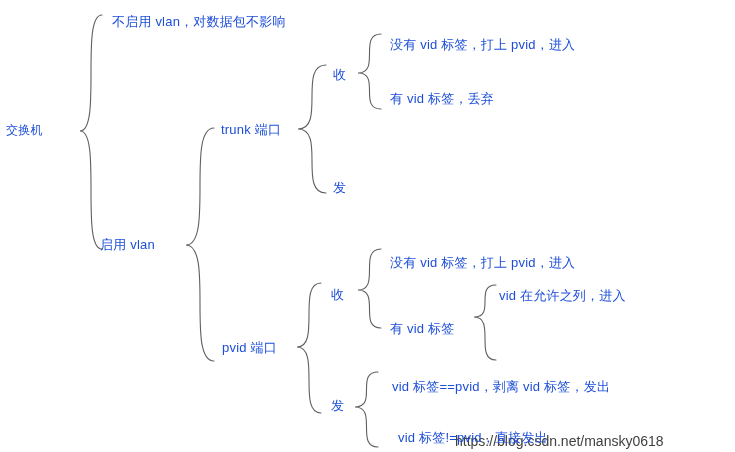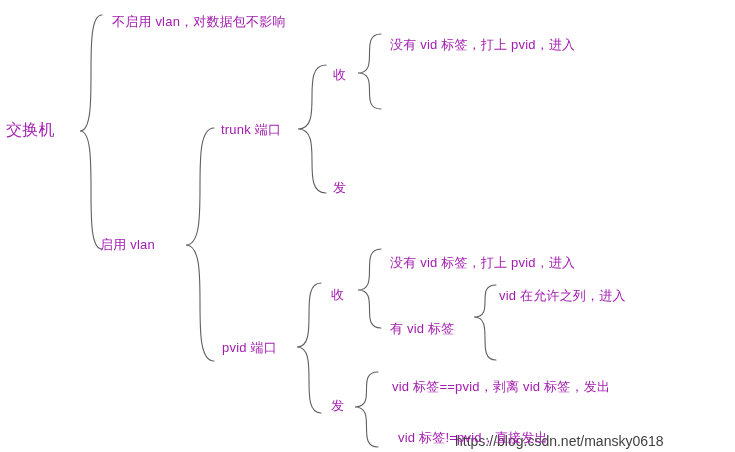--- a/index.html
+++ b/index.html
@@ -10,24 +10,24 @@
     overflow:hidden;
     font-family:"Liberation Sans","DejaVu Sans",sans-serif;
   }
   #braces{position:absolute;left:0;top:0;z-index:1;}
   .lbl{
     position:absolute;
     z-index:2;
     white-space:nowrap;
     font-size:13px;
     line-height:18px;
-    color:#a21caf;
+    color:#1d4ed8;
     letter-spacing:0.2px;
   }
-  .lbl.root{font-size:16px;line-height:20px;}
+  .lbl.root{font-size:12px;line-height:20px;}
   .watermark{
     position:absolute;
     z-index:0;
     white-space:nowrap;
     font-size:14px;
     line-height:18px;
     color:#404040;
   }
 </style>
 </head>
@@ -55,20 +55,21 @@
   <div class="lbl" style="left:112px;top:13px">不启用 vlan，对数据包不影响</div>
 
   <div class="lbl" style="left:100px;top:236px">启用 vlan</div>
 
   <div class="lbl" style="left:221px;top:121px">trunk 端口</div>
 
   <div class="lbl" style="left:333px;top:66px">收</div>
 
   <div class="lbl" style="left:390px;top:36px">没有 vid 标签，打上 pvid，进入</div>
 
+  <div class="lbl" style="left:390px;top:90px">有 vid 标签，丢弃</div>
 
   <div class="lbl" style="left:333px;top:179px">发</div>
 
 
   <div class="lbl" style="left:222px;top:339px">pvid 端口</div>
 
   <div class="lbl" style="left:331px;top:286px">收</div>
 
   <div class="lbl" style="left:390px;top:254px">没有 vid 标签，打上 pvid，进入</div>
 

